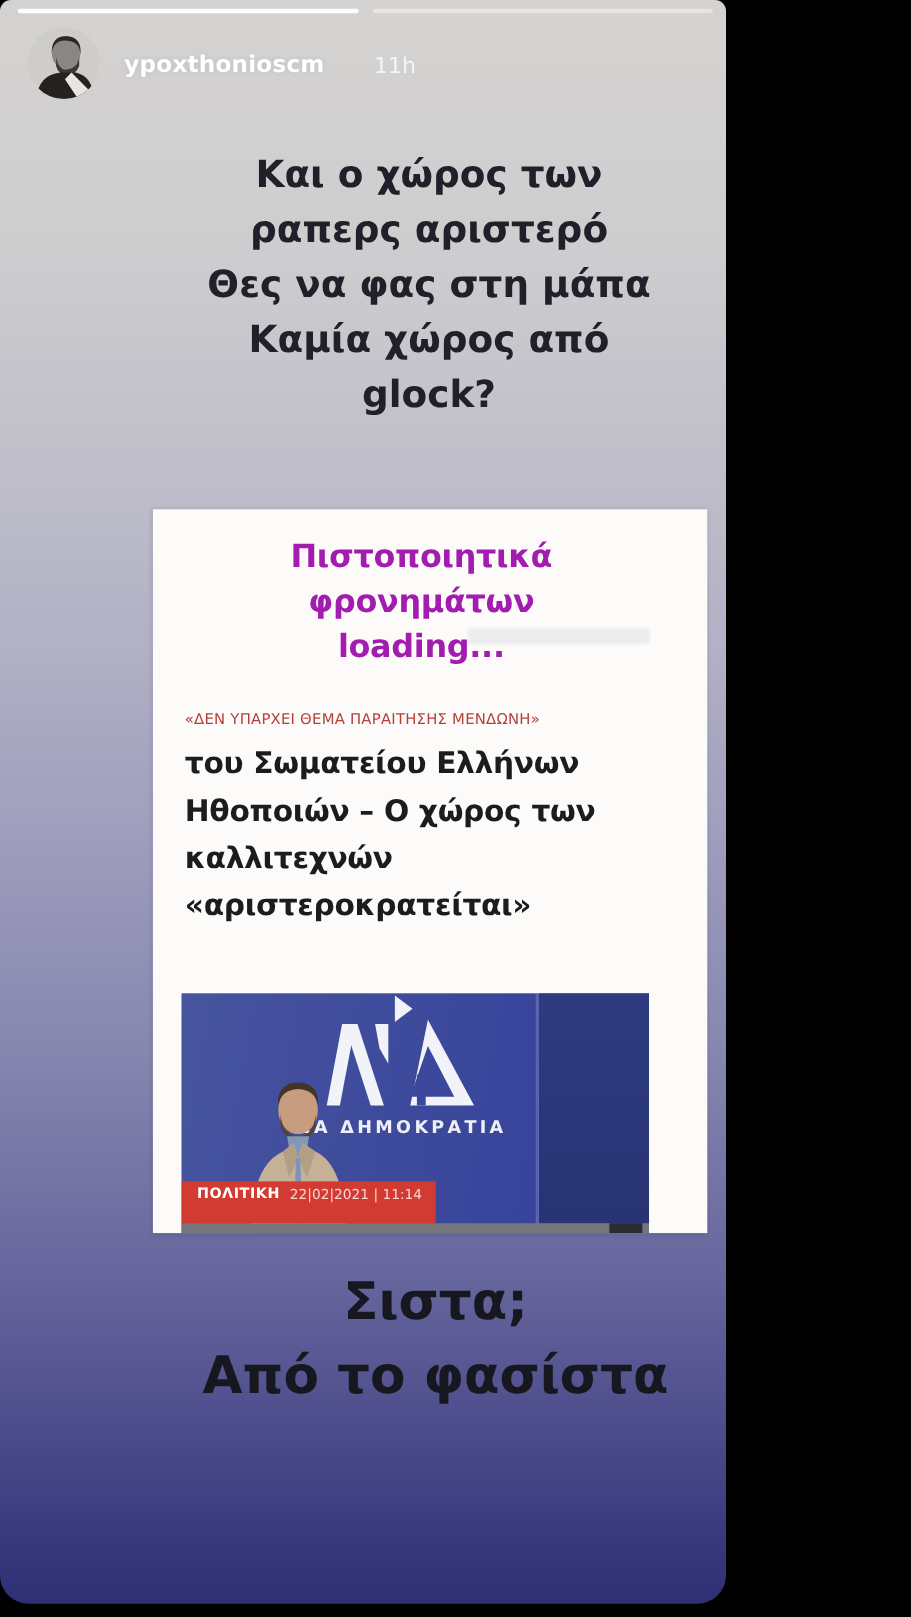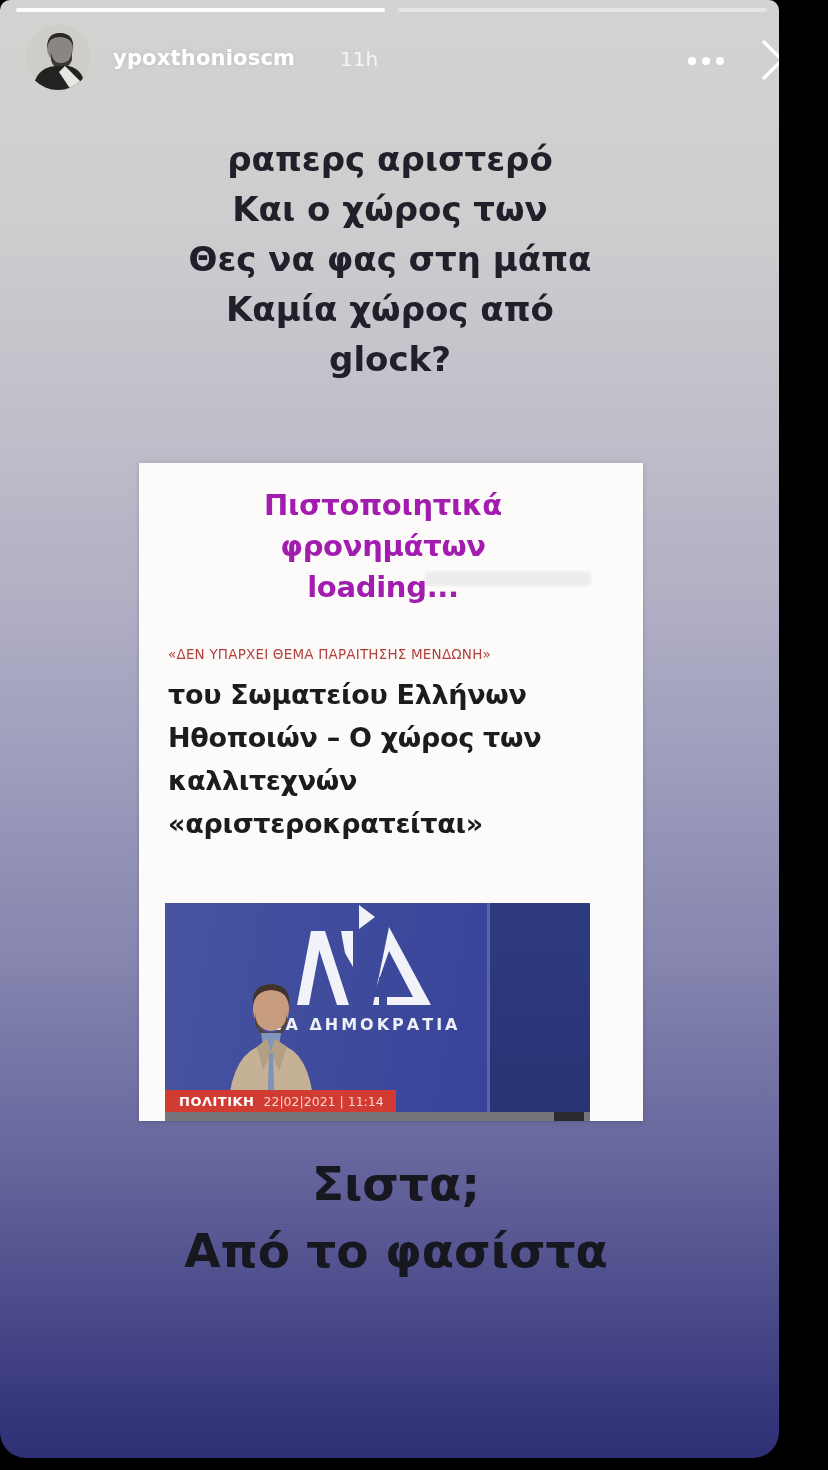--- a/index.html
+++ b/index.html
@@ -1,18 +1,18 @@
 <!DOCTYPE html>
 <html><head>
 <meta charset="utf-8">
 <style>
   html,body{margin:0;padding:0;background:#000;}
   .stage{position:relative;width:828px;height:1470px;background:#000;overflow:hidden;
          font-family:"DejaVu Sans","Liberation Sans",sans-serif;}
-  .story{position:absolute;left:0;top:0;width:779px;height:1458px;
+  .story{position:absolute;left:0;top:0;width:660px;height:1458px;
          border-radius:10px 10px 26px 26px;overflow:hidden;
          background:linear-gradient(180deg,#d5d3d1 0%,#cfcecf 14%,#c2c1ca 27%,#b2b1c5 40%,
             #9d9cbc 53%,#8585af 66%,#68679e 79%,#4a4a8a 90%,#38387d 96%,#2e2f74 100%);}
   
   .progress{position:absolute;top:8px;left:16px;right:12px;display:flex;gap:13px;}
   .progress .seg{height:4px;border-radius:2px;flex:1;background:#fff;}
   .seg.done{opacity:.95;}
   .seg.todo{opacity:.42;}
   
   .avatar{position:absolute;left:25px;top:24px;width:66px;height:66px;border-radius:50%;
@@ -46,21 +46,21 @@
          background:linear-gradient(100deg,#47549f 0%,#3c489b 55%,#38449b 76%);}
   .wall-dark{position:absolute;left:325px;top:0;width:100px;height:218px;
          background:linear-gradient(180deg,#2e3b80 0%,#273372 100%);}
   .wall-edge{position:absolute;left:322px;top:0;width:3px;height:218px;
          background:rgba(210,215,240,.22);}
   .nd-logo{position:absolute;left:118px;top:2px;width:160px;height:108px;}
   .nd-text{position:absolute;left:96px;top:112px;width:210px;text-align:center;color:#eef0f7;
          font-weight:700;font-size:16px;letter-spacing:3px;white-space:nowrap;}
   .spokesman{position:absolute;left:48px;top:72px;width:116px;height:146px;}
   .badge{position:absolute;left:0;bottom:9px;height:22px;display:flex;align-items:center;
-         background:#d23b31;padding:0 12px 0 14px;gap:9px;}
+         background:#d23b31;padding:0 12px 16px 14px;gap:9px;}
   .badge .cat{color:#fff;font-weight:700;font-size:13px;letter-spacing:.5px;white-space:nowrap;}
   .badge .dt{color:rgba(255,236,232,.88);font-weight:400;font-size:12.5px;white-space:nowrap;}
   .photo-bar{position:absolute;left:0;bottom:0;width:425px;height:9px;background:#75757c;}
   .photo-bar-dark{position:absolute;right:6px;bottom:0;width:30px;height:9px;background:#2b2b32;}
 </style>
 </head>
 <body>
 
 <div class="stage">
   <div class="story">
@@ -89,22 +89,22 @@
         <i></i>
     </div>
     <div class="closex">
       <svg width="48" height="48" viewBox="0 0 48 48">
         <line x1="6" y1="6" x2="42" y2="42" stroke="#fff" stroke-width="3.2" stroke-linecap="round"></line>
         <line x1="42" y1="6" x2="6" y2="42" stroke="#fff" stroke-width="3.2" stroke-linecap="round"></line>
       </svg>
     </div>
 
     <div class="cap-top">
+      <div>Και ο χώρος των</div>
       <div>ραπερς αριστερό</div>
-      <div>Και ο χώρος των</div>
       <div>Θες να φας στη μάπα</div>
       <div>Καμία χώρος από</div>
       <div>glock?</div>
     </div>
 
     <div class="card">
       <div class="card-title">
         <div>Πιστοποιητικά φρονημάτων</div>
         <div>loading...</div>
       </div>

